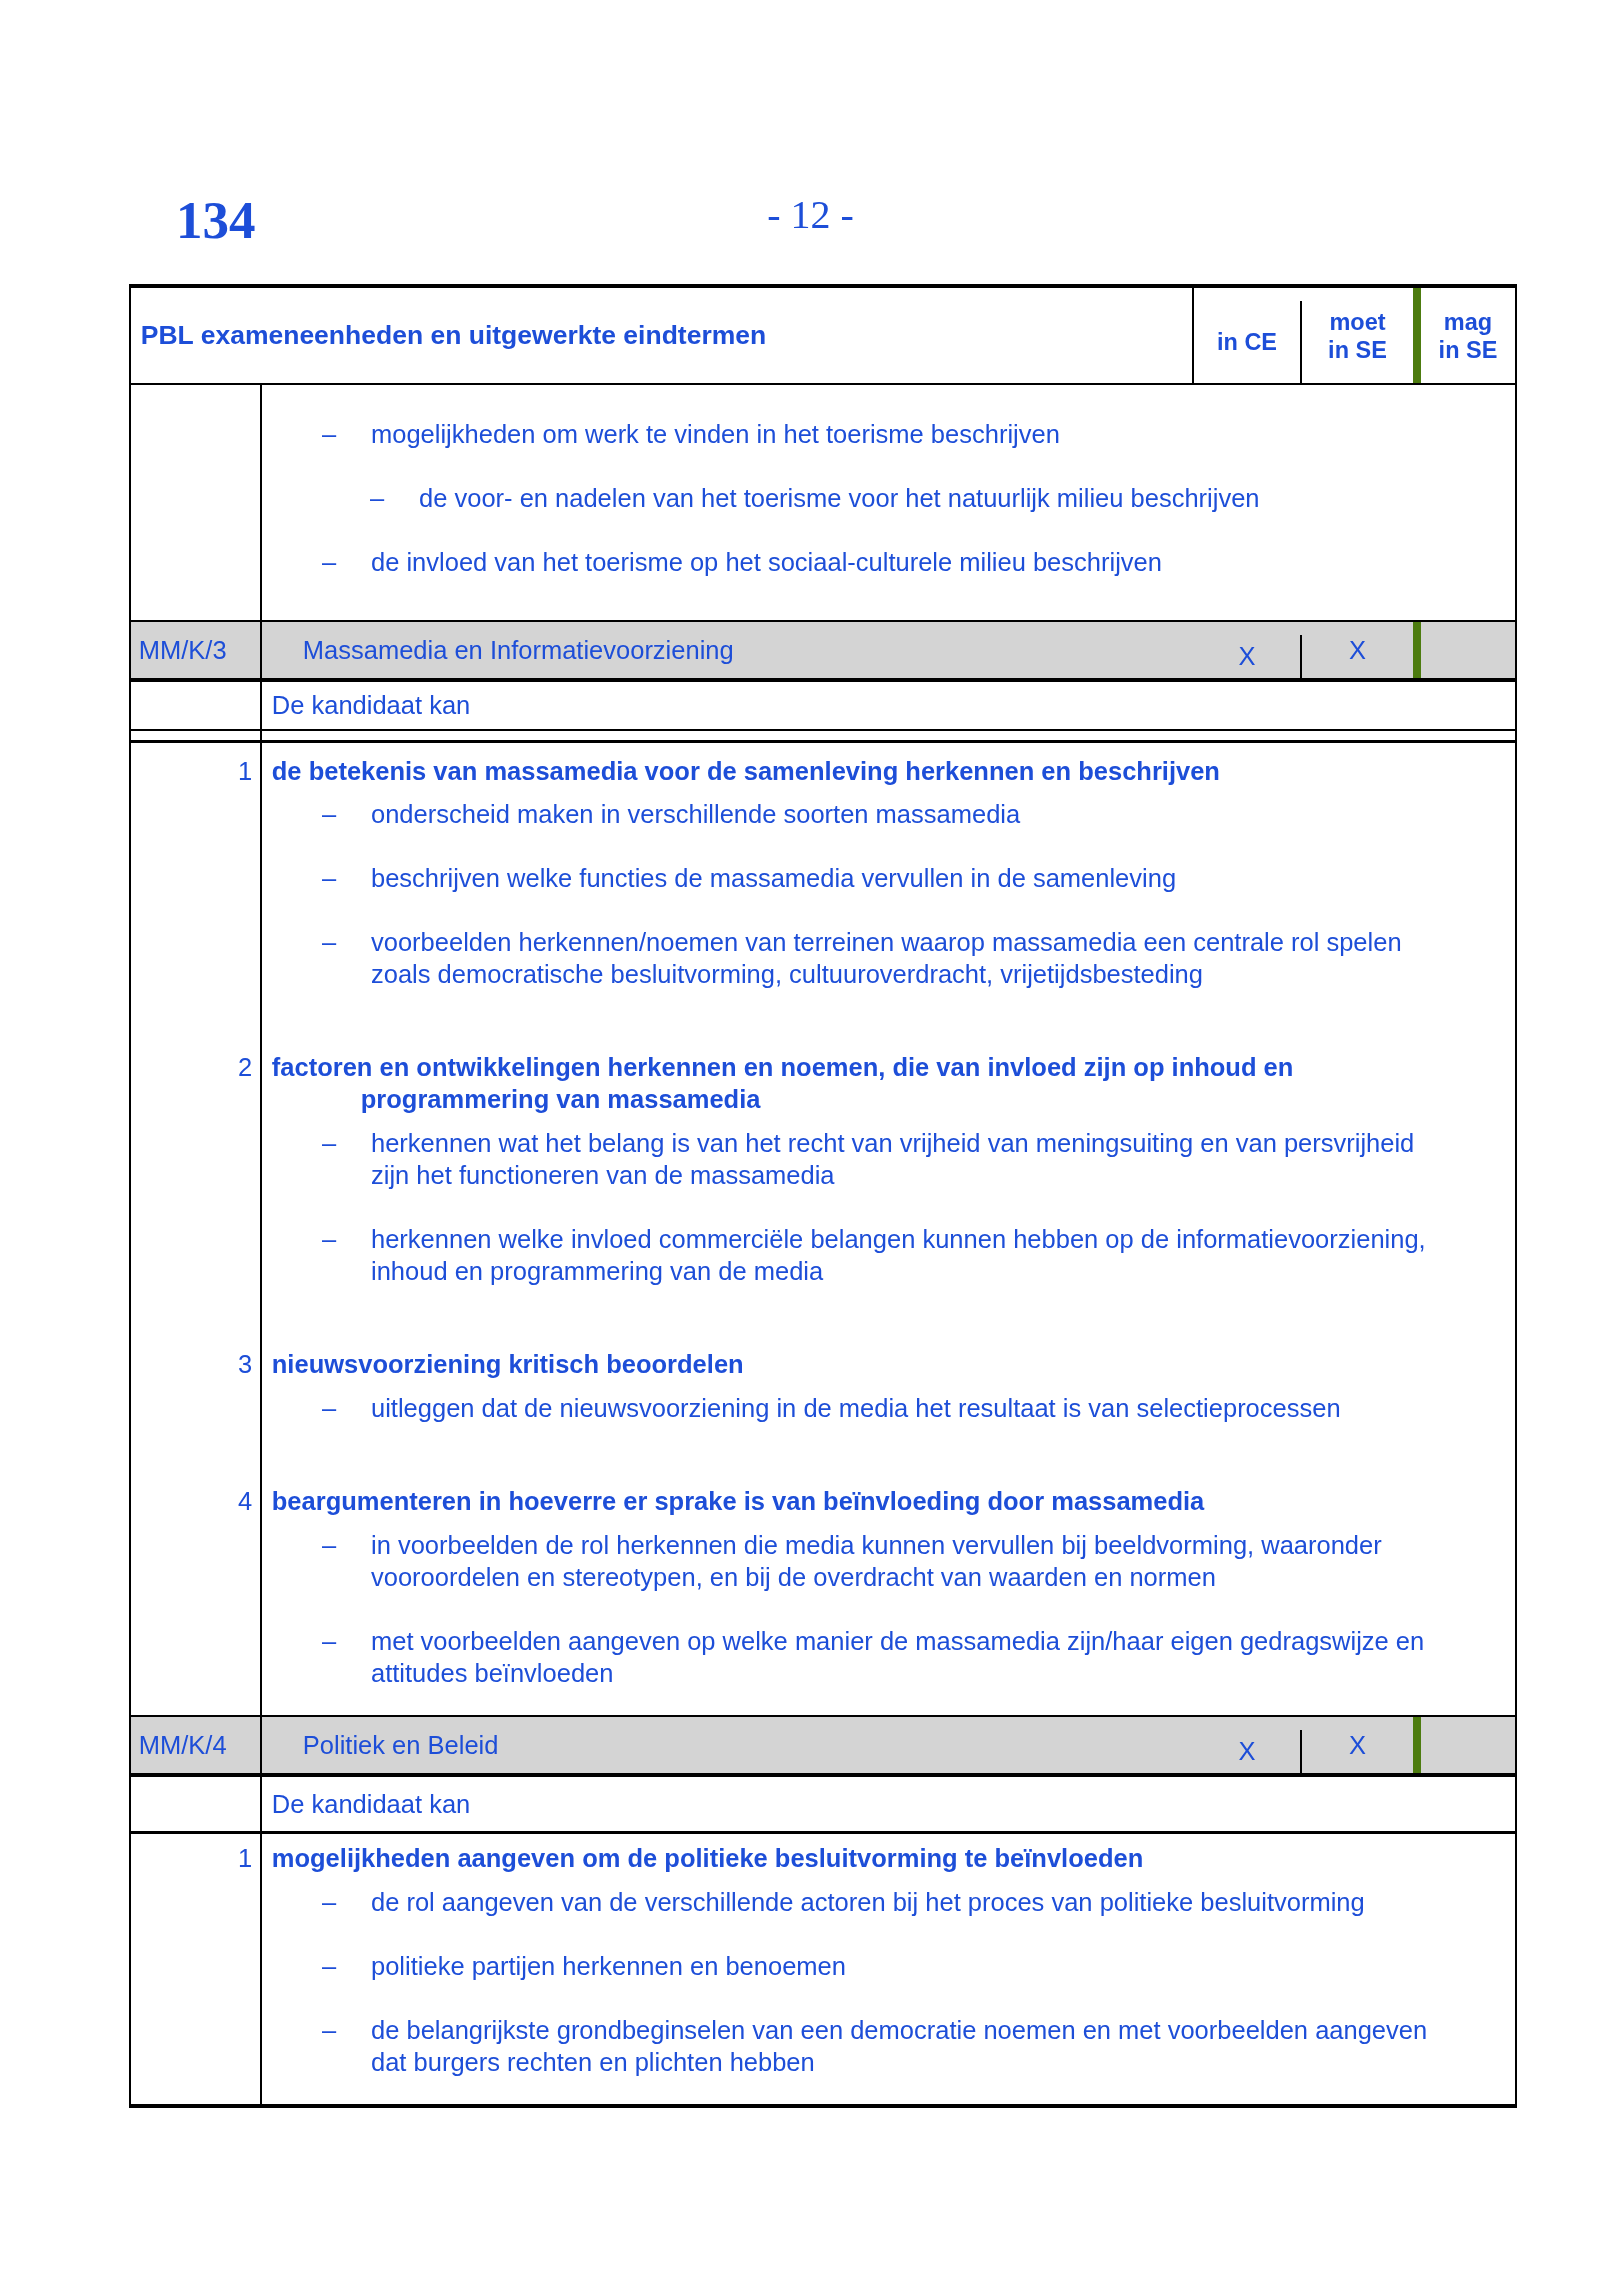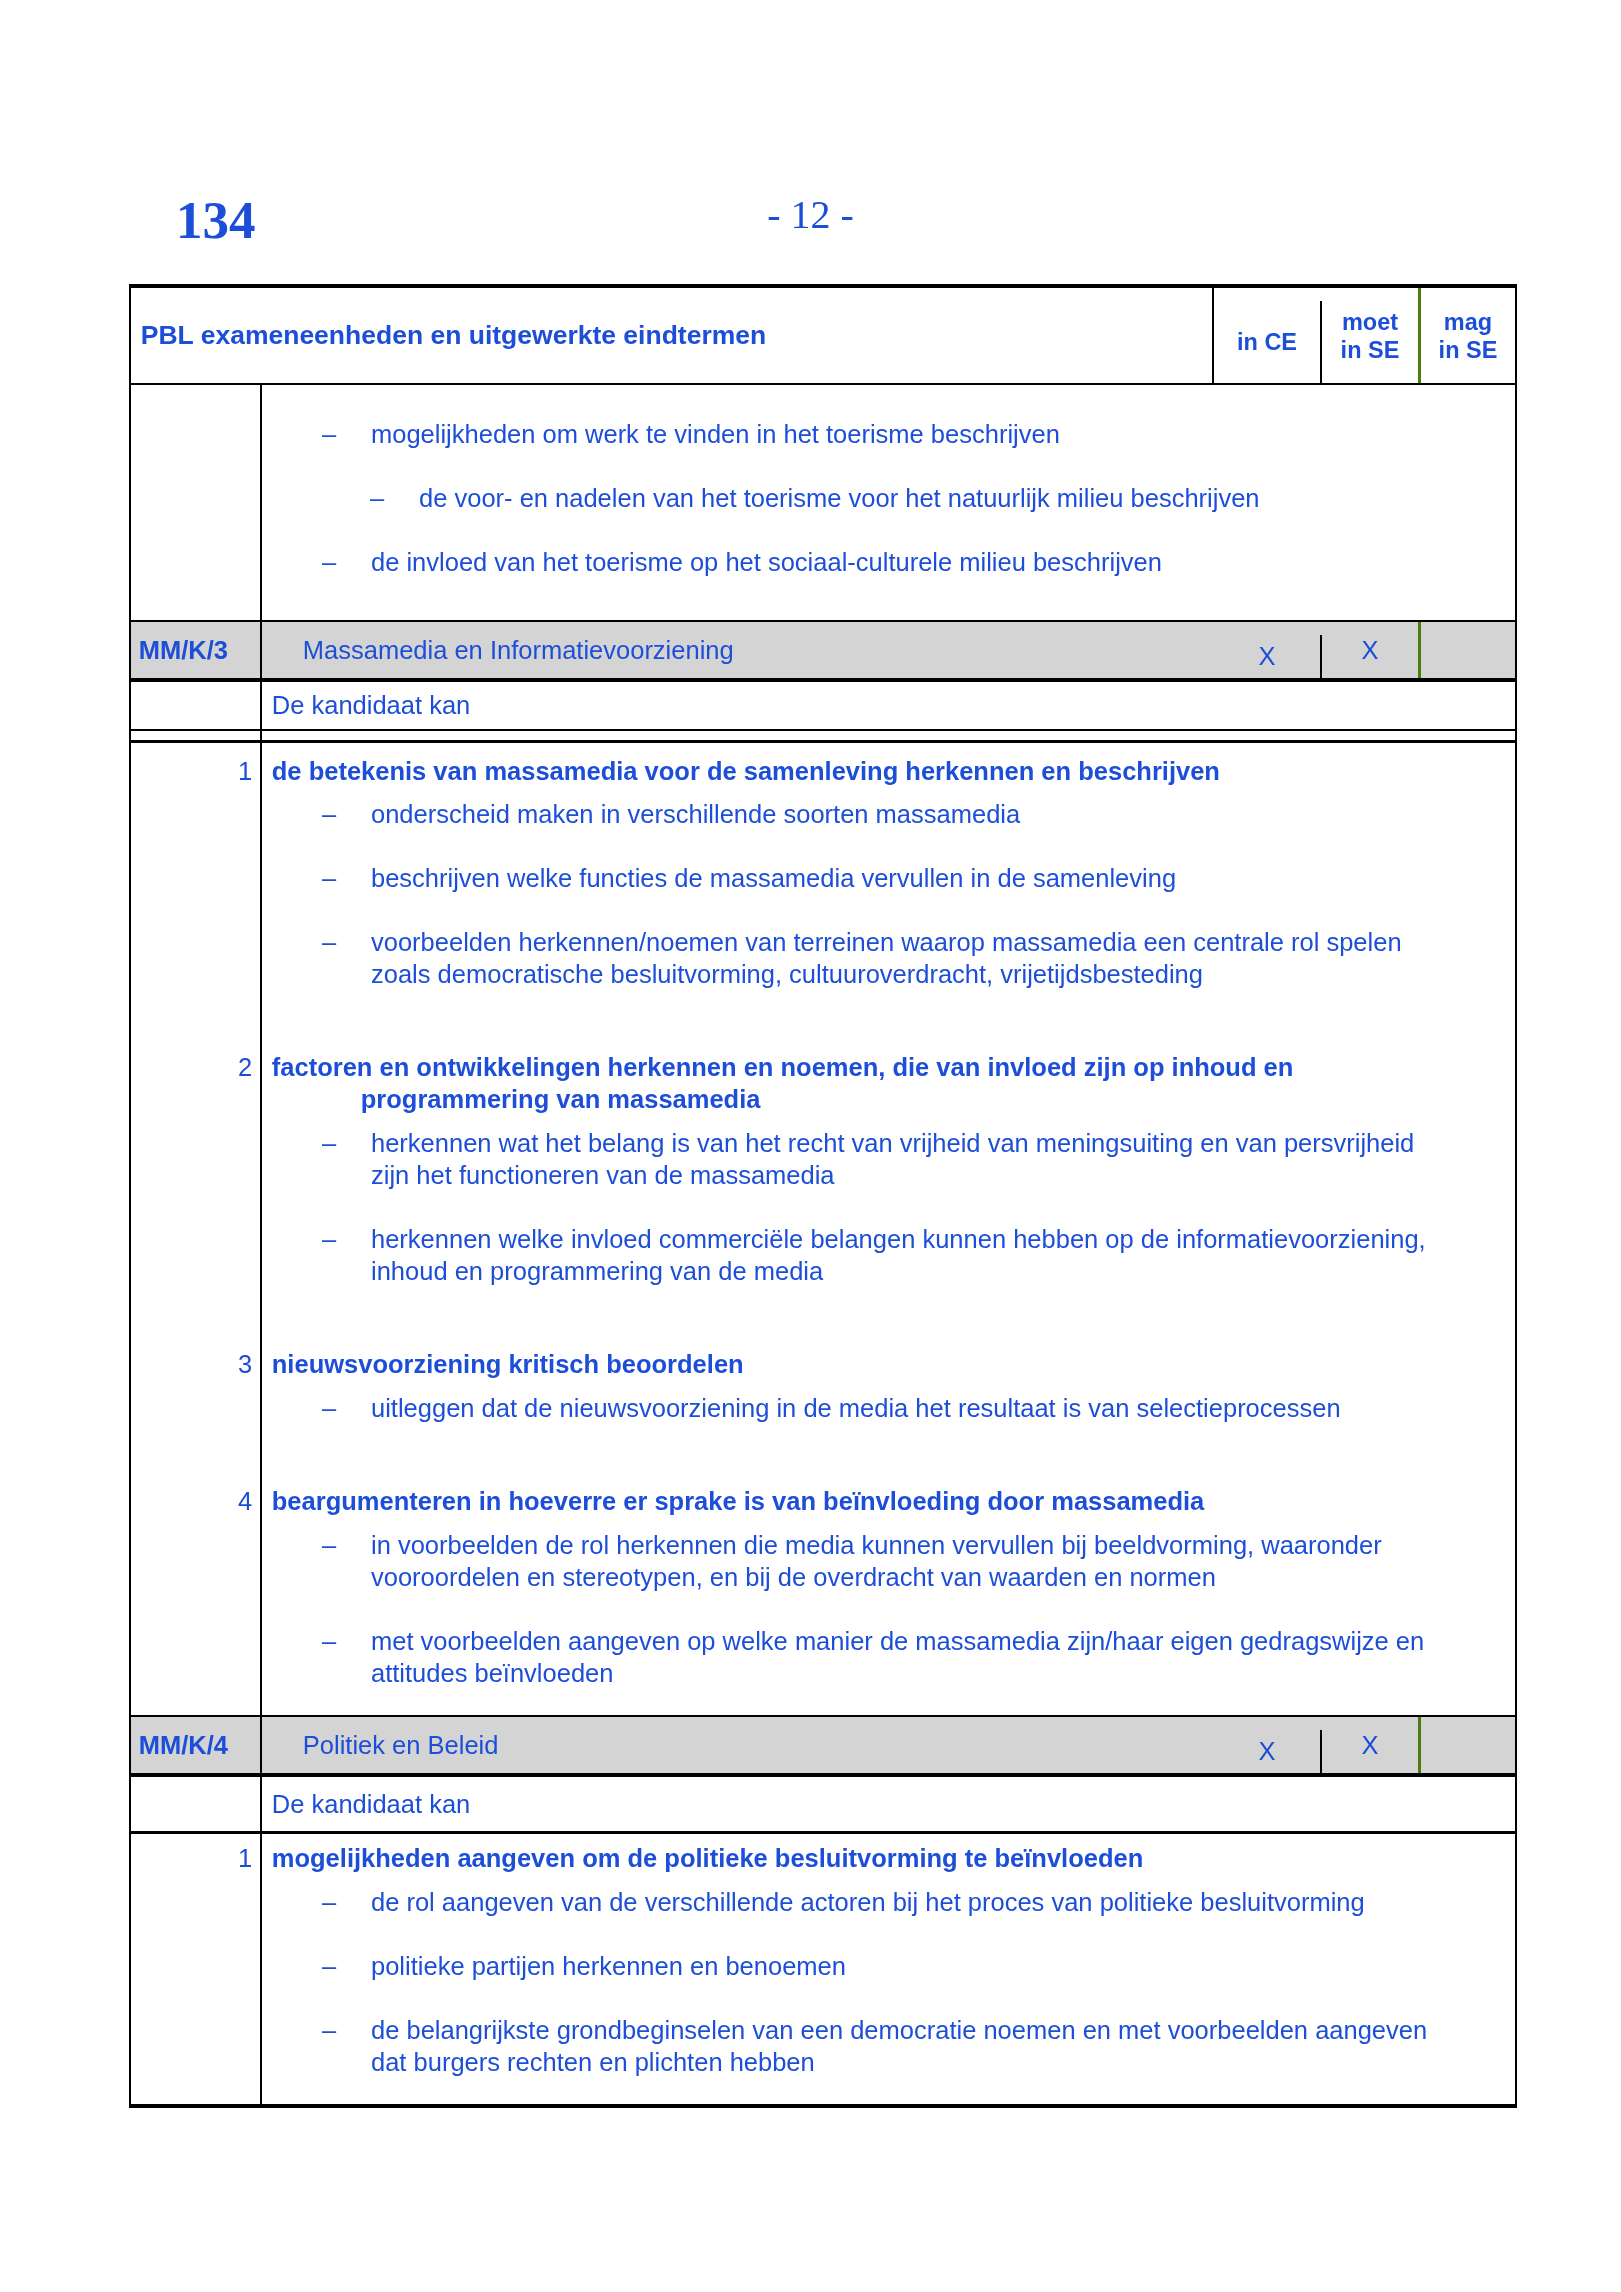--- a/index.html
+++ b/index.html
@@ -12,21 +12,21 @@
   .plabel{position:absolute;left:0;top:197px;width:100%;text-align:center;
           font-family:"Liberation Serif",serif;font-size:40px;line-height:35px;}
 
   .xtable{position:absolute;left:129px;top:284px;width:1388px;box-sizing:border-box;
           border:2px solid #000;border-top-width:4.9px;border-bottom-width:4.9px;border-right-width:2.9px;}
   .row{display:flex;box-sizing:border-box;border-bottom:2px solid #000;}
   .row > div{box-sizing:border-box;}
 
   .code{width:131px;flex:none;border-right:2px solid #000;}
   .colce{width:108px;flex:none;border-right:2px solid #000;margin-top:13px;}
-  .colmoet{width:99px;flex:none;border-right:3px solid #4d7c0f;}
+  .colmoet{width:119px;flex:none;border-right:8px solid #4d7c0f;}
   .colmag{width:94px;flex:none;}
   .content{flex:1;min-width:0;}
 
   
   .hrow{height:97px;}
   .hdr-main{flex:1;display:flex;align-items:center;padding-left:9.8px;
             font-size:26.5px;font-weight:bold;border-right:2px solid #000;}
   .hdr-col{display:flex;flex-direction:column;align-items:center;justify-content:center;
            font-size:23.5px;font-weight:bold;line-height:28px;text-align:center;}
 
@@ -38,21 +38,21 @@
   .bullet{display:flex;font-size:25.5px;line-height:32px;margin-top:32px;}
   .bullet.first{margin-top:11.8px;}
   .bullet.l1{padding-left:60px;}
   .bullet.l2{padding-left:108px;}
   .bullet .dash{width:49px;flex:none;}
   .btext{min-width:0;}
 
   
   .gray{height:60px;background:#d4d4d4;border-bottom:4.9px solid #000;}
   .gray > div{display:flex;align-items:center;font-size:25.5px;}
-  .gray .code{padding-left:7.8px;font-weight:bold;}
+  .gray .code{padding-left:7.8px;}
   .gray .content{padding-left:9.8px;margin-left:31px;}
   .gray .xcell{justify-content:center;}
 
   
   .kand{height:49px;}
   .kand .content{display:flex;align-items:center;padding-left:9.8px;font-size:25.5px;}
   .kand2{height:57px;border-bottom-width:3.9px;}
 
   .spacer{height:11.8px;border-bottom:3.9px solid #000;}
 

